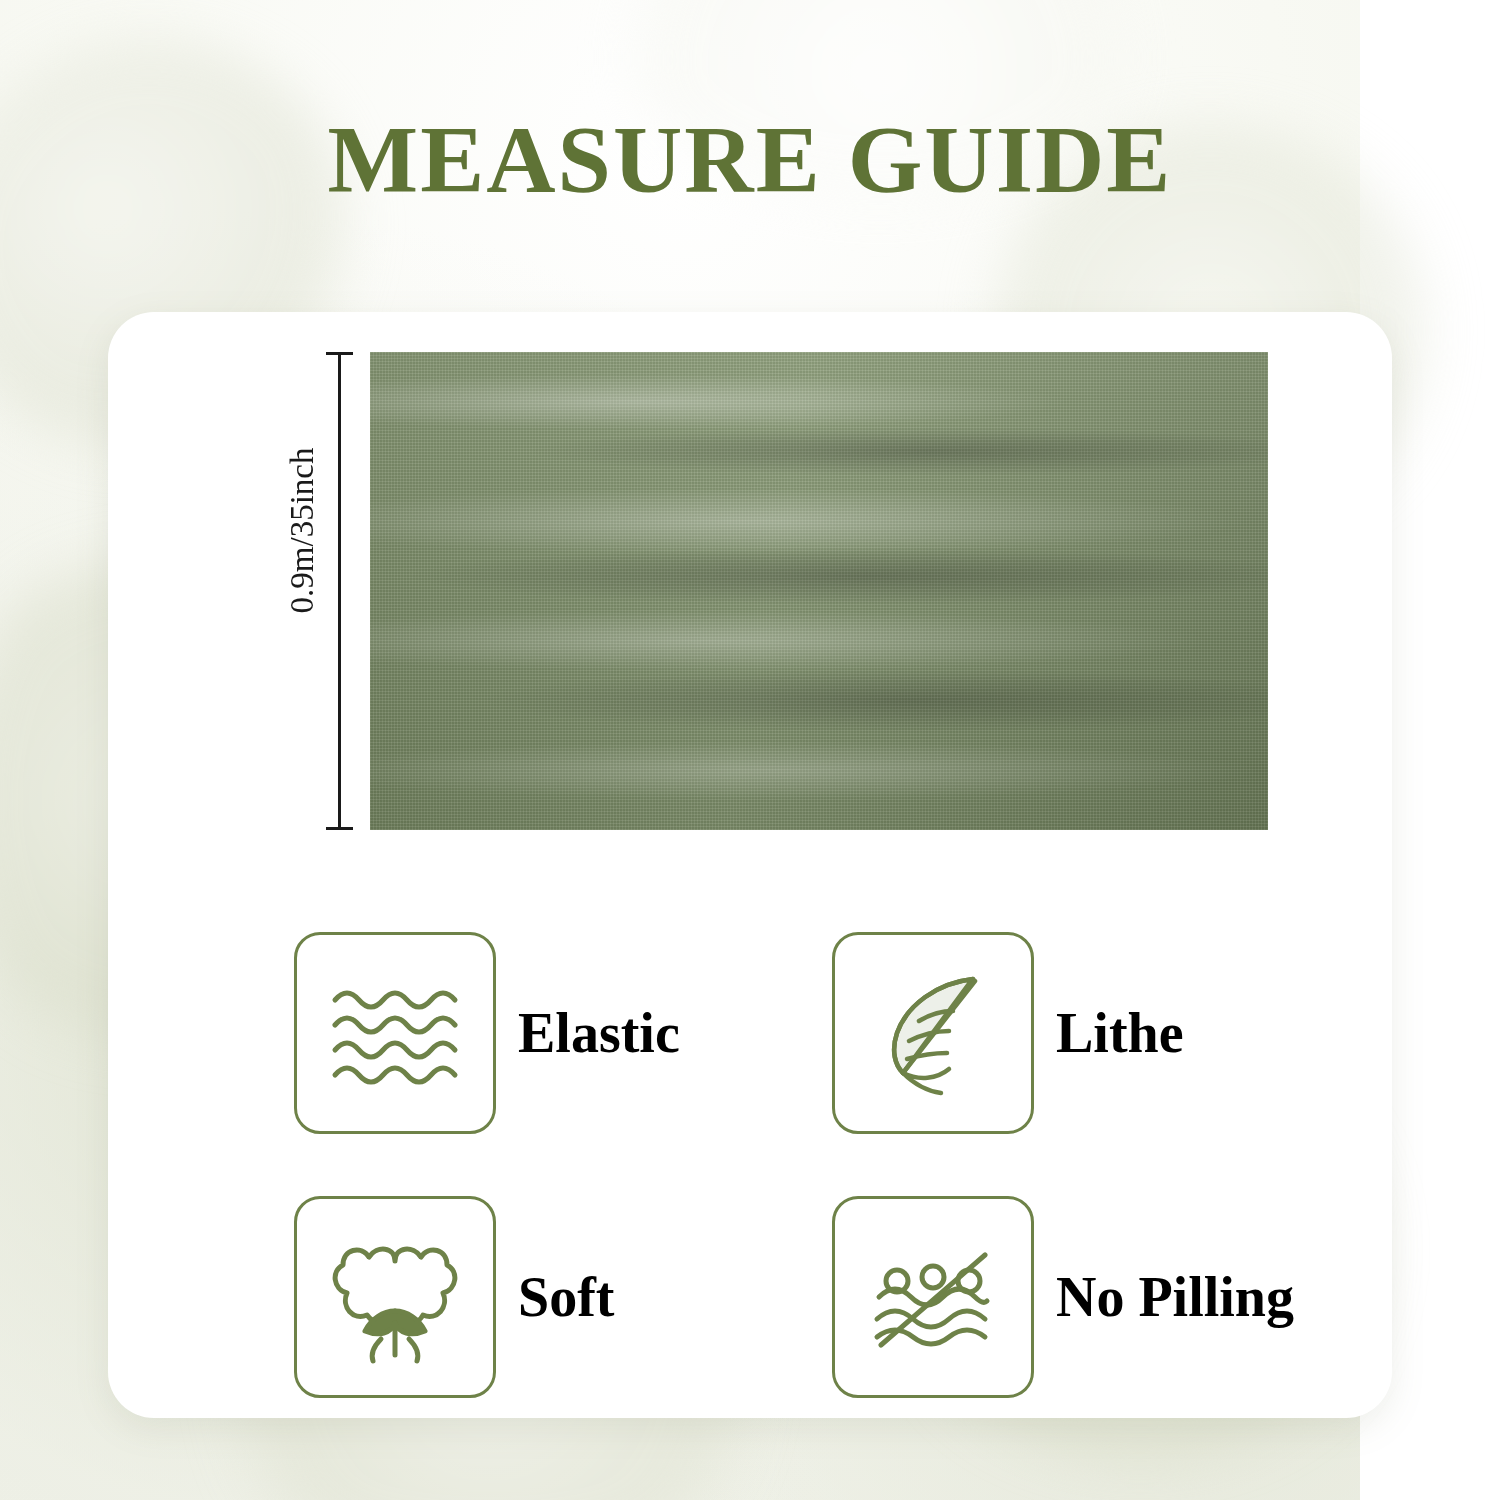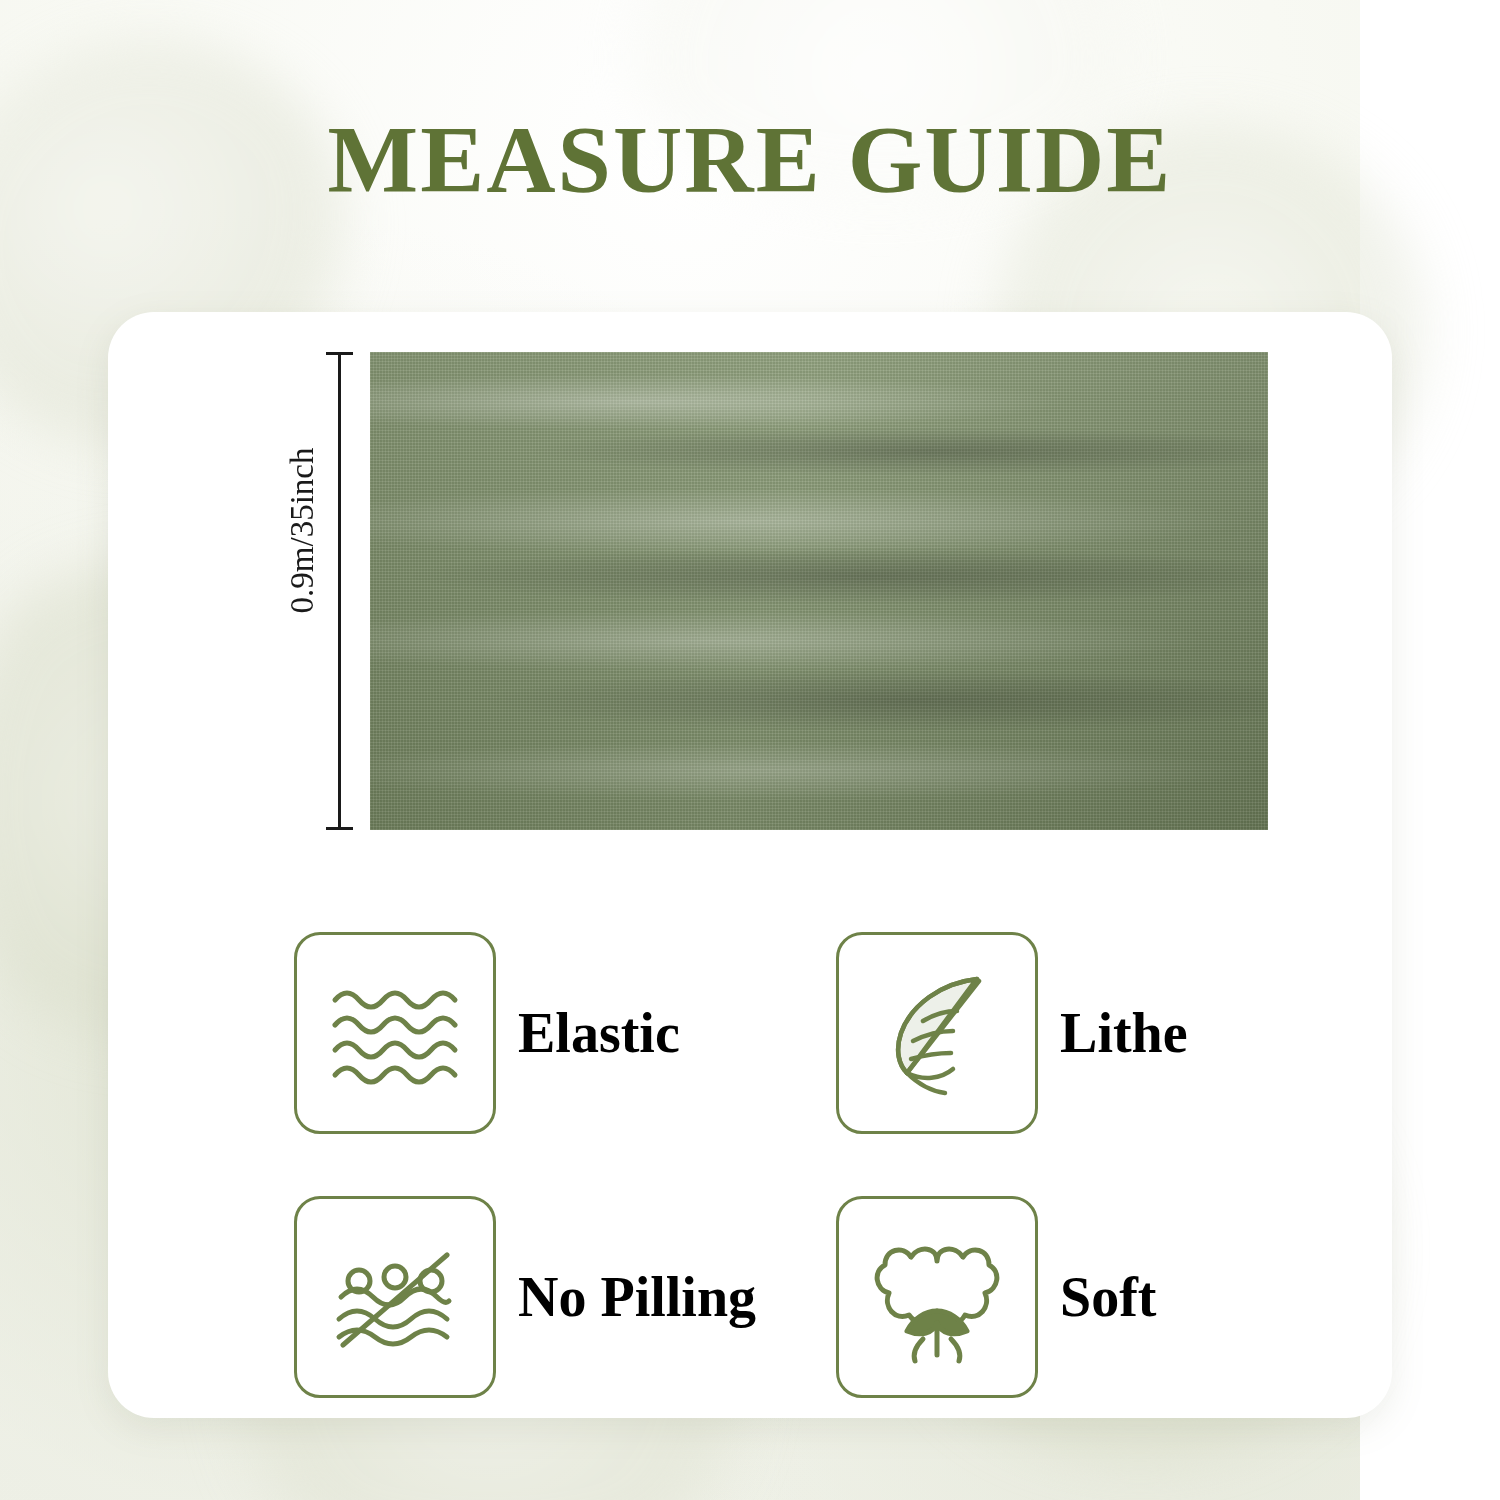--- a/index.html
+++ b/index.html
@@ -274,41 +274,41 @@
             <path d="M46 78 C58 72 72 68 86 68"></path>
             <path d="M44 96 C58 92 72 90 84 90"></path>
             <path d="M40 110 C50 120 64 128 78 130"></path>
           </svg>
         </div>
         <div class="feature-label">Lithe</div>
       </div>
 
       <div class="feature">
         <div class="feature-icon">
+          <svg width="140" height="140" viewBox="0 0 140 140" fill="none" stroke="#6e8248" stroke-width="5" stroke-linejoin="round">
+            <path d="M44 30 C36 18 18 22 18 38 C6 44 8 62 22 66 C16 80 28 94 42 88 C50 100 68 98 70 84 C74 98 92 100 98 88 C112 94 124 80 118 66 C132 62 134 44 122 38 C122 22 104 18 96 30 C88 18 70 20 70 34 C70 20 52 18 44 30 Z"></path>
+            <path d="M70 84 C58 84 46 92 40 104 C54 110 66 106 70 96 C74 106 86 110 100 104 C94 92 82 84 70 84 Z" fill="#6e8248"></path>
+            <path d="M70 96 L70 128" stroke-linecap="round"></path>
+            <path d="M56 112 C48 120 46 128 48 134" stroke-linecap="round"></path>
+            <path d="M84 112 C92 120 94 128 92 134" stroke-linecap="round"></path>
+          </svg>
+        </div>
+        <div class="feature-label">Soft</div>
+      </div>
+
+      <div class="feature">
+        <div class="feature-icon">
           <svg width="140" height="120" viewBox="0 0 140 120" fill="none" stroke="#6e8248" stroke-width="5" stroke-linecap="round" stroke-linejoin="round">
             <path d="M16 60 q16 -16 32 0 q16 16 32 0 q16 -16 32 0 q8 8 12 4"></path>
             <path d="M14 82 q18 -16 36 0 q18 16 36 0 q18 -16 36 0"></path>
             <path d="M14 100 q18 -14 36 0 q18 14 36 0 q18 -14 36 0"></path>
             <circle cx="34" cy="44" r="11"></circle>
             <circle cx="70" cy="40" r="11"></circle>
             <circle cx="106" cy="44" r="11"></circle>
             <path d="M18 108 L122 18"></path>
           </svg>
         </div>
         <div class="feature-label">No Pilling</div>
       </div>
 
-      <div class="feature">
-        <div class="feature-icon">
-          <svg width="140" height="140" viewBox="0 0 140 140" fill="none" stroke="#6e8248" stroke-width="5" stroke-linejoin="round">
-            <path d="M44 30 C36 18 18 22 18 38 C6 44 8 62 22 66 C16 80 28 94 42 88 C50 100 68 98 70 84 C74 98 92 100 98 88 C112 94 124 80 118 66 C132 62 134 44 122 38 C122 22 104 18 96 30 C88 18 70 20 70 34 C70 20 52 18 44 30 Z"></path>
-            <path d="M70 84 C58 84 46 92 40 104 C54 110 66 106 70 96 C74 106 86 110 100 104 C94 92 82 84 70 84 Z" fill="#6e8248"></path>
-            <path d="M70 96 L70 128" stroke-linecap="round"></path>
-            <path d="M56 112 C48 120 46 128 48 134" stroke-linecap="round"></path>
-            <path d="M84 112 C92 120 94 128 92 134" stroke-linecap="round"></path>
-          </svg>
-        </div>
-        <div class="feature-label">Soft</div>
-      </div>
-
     </div>
   </div>
 </div>
 
 </body></html>

